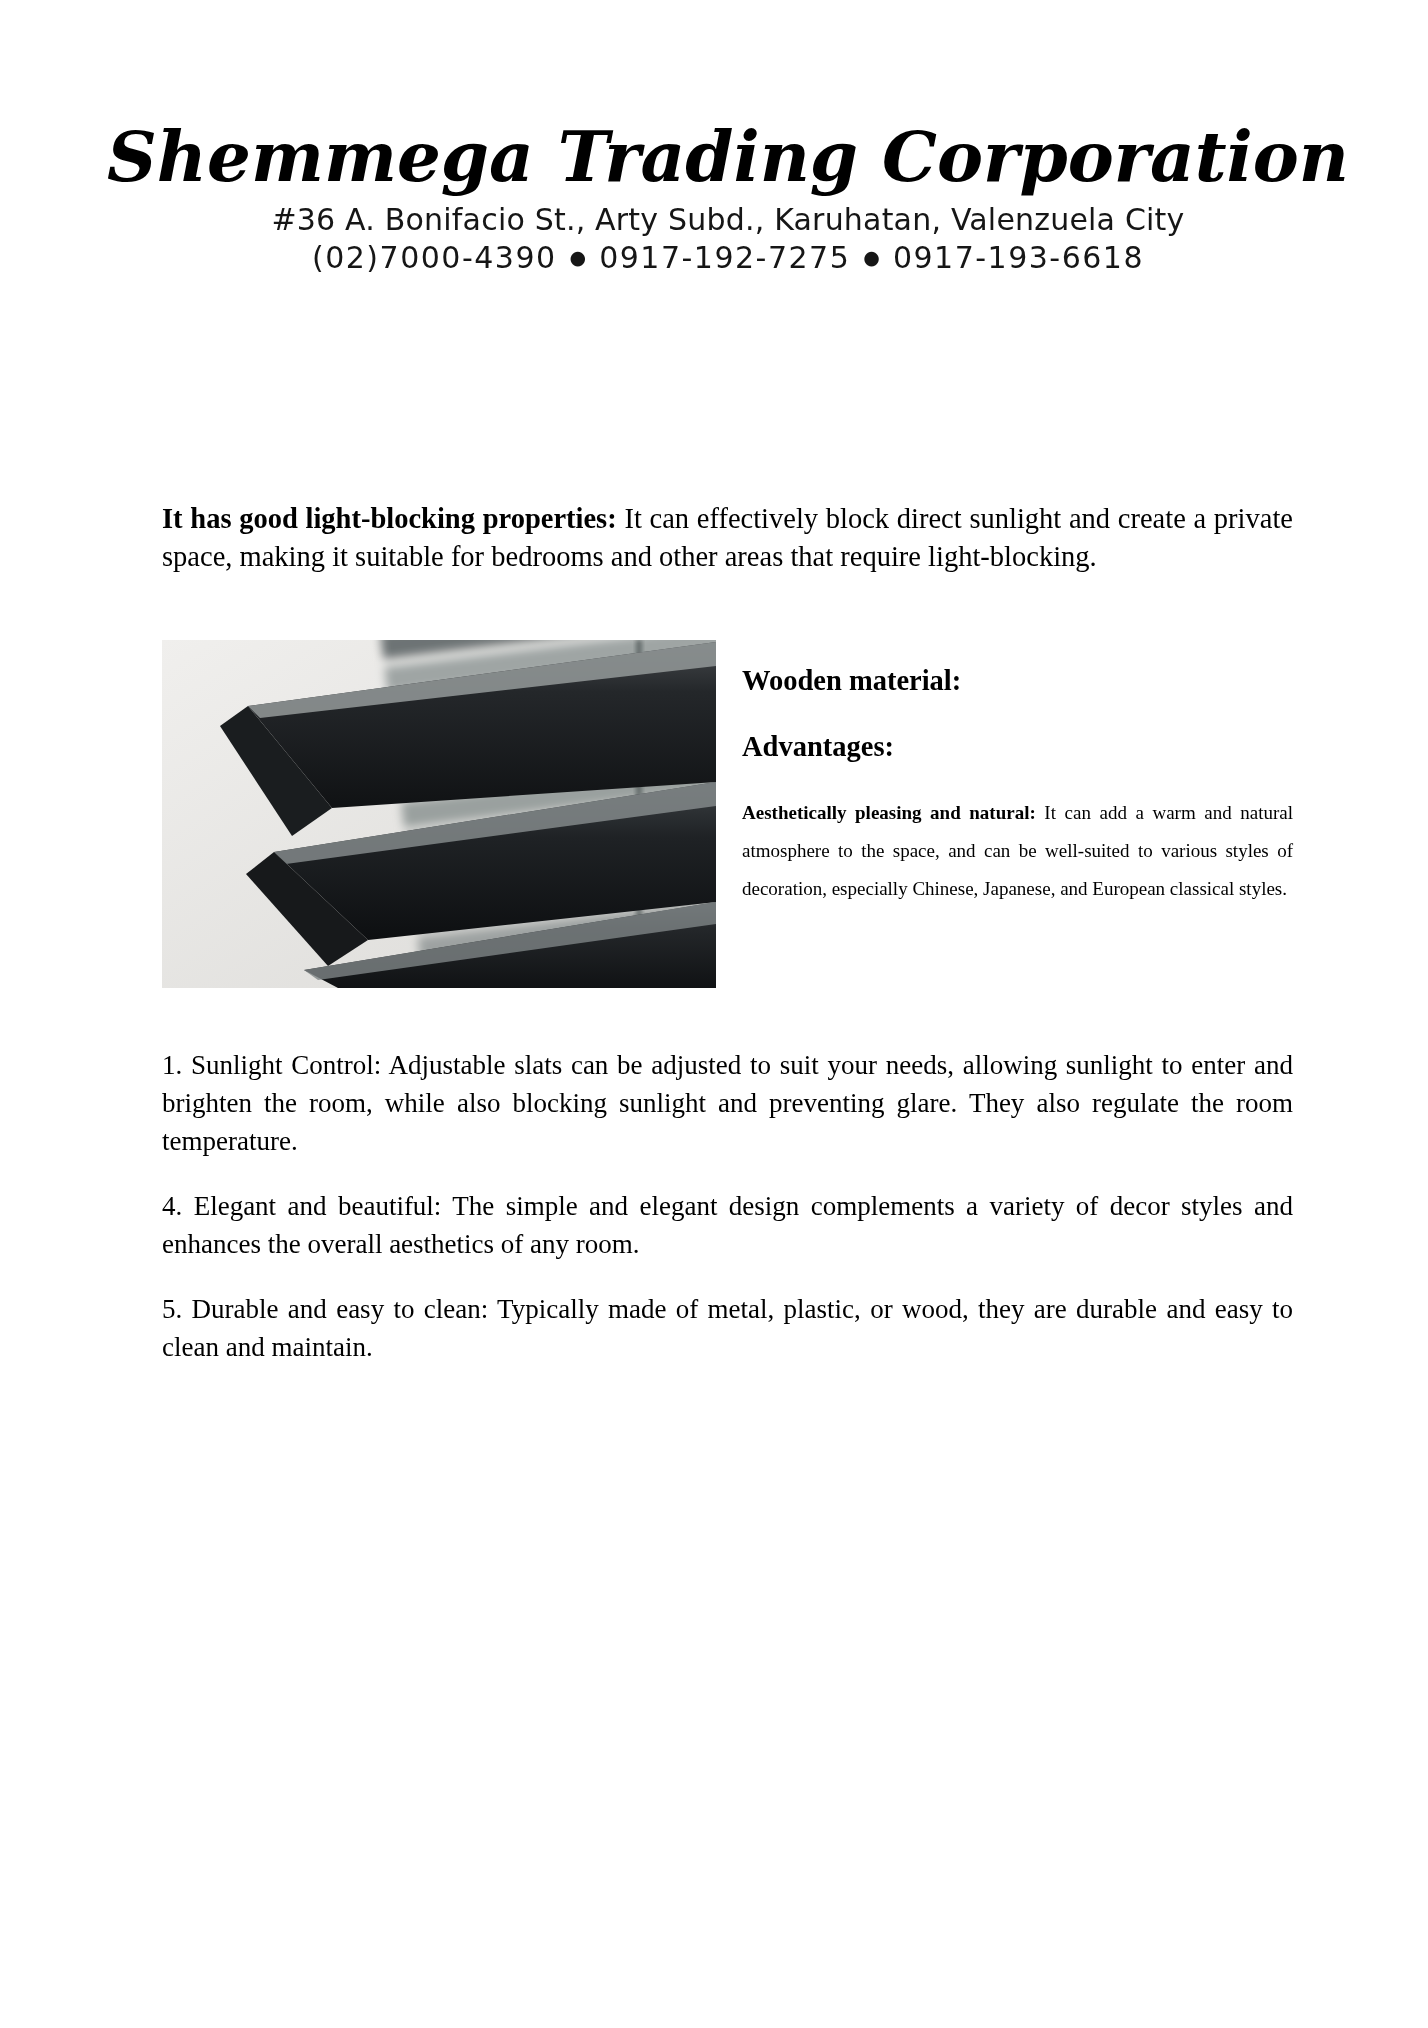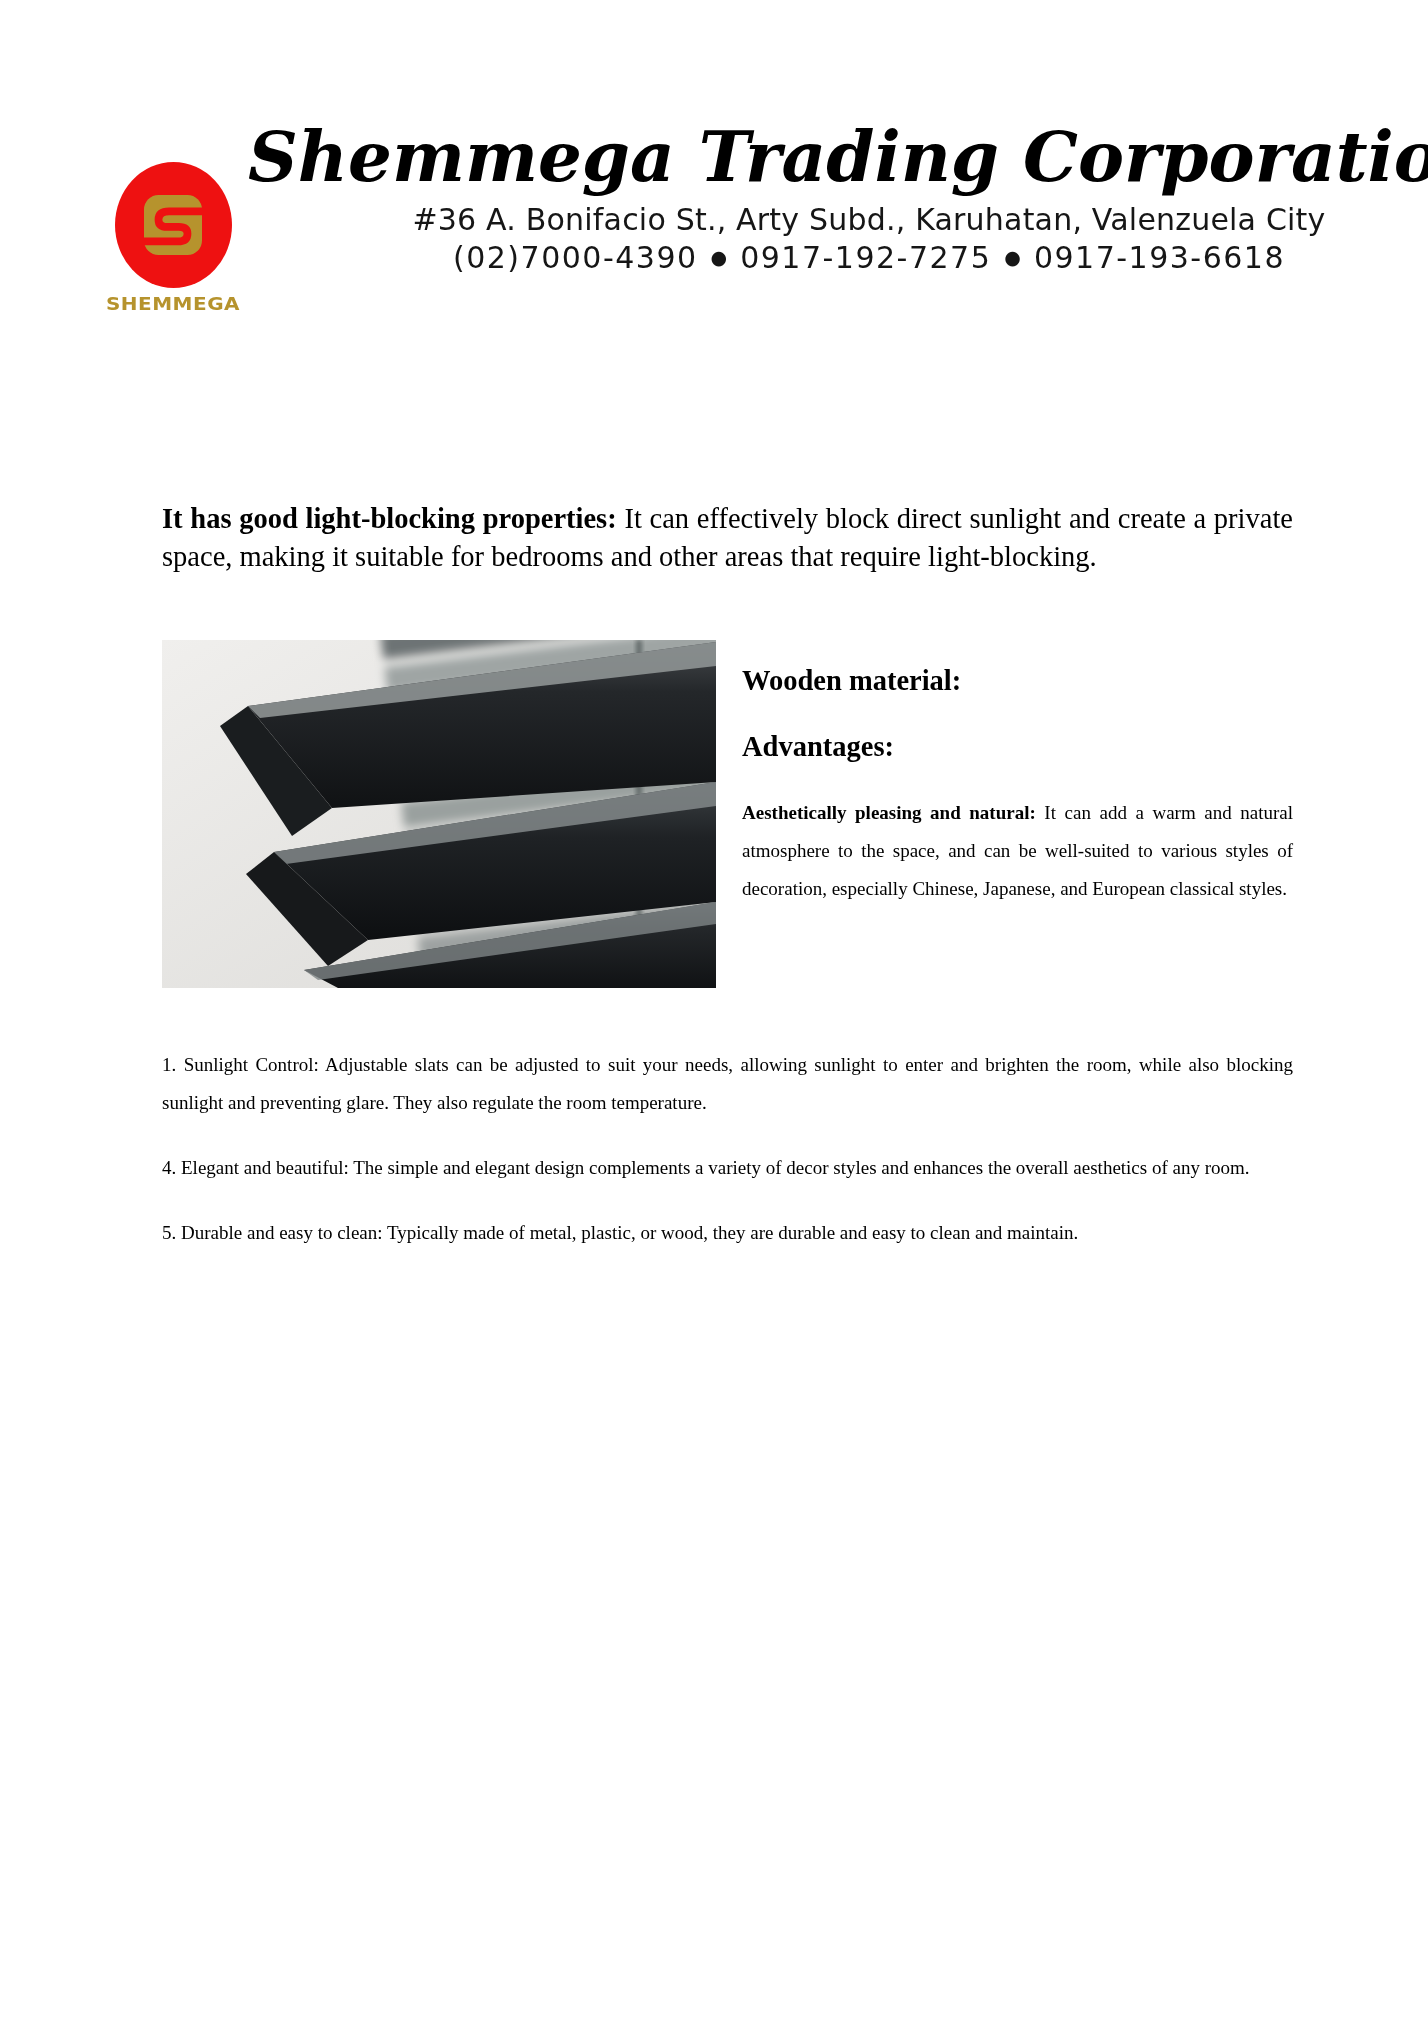--- a/index.html
+++ b/index.html
@@ -39,37 +39,28 @@
   .content { margin: 0 135px 0 162px; }
   .intro { margin-top: 148px; font-size: 28.5px; line-height: 38px; text-align: justify; }
   .b { font-weight: bold; }
   .figure-row { display: flex; margin-top: 64px; gap: 26px; }
   .photo { flex: 0 0 auto; width: 554px; height: 348px; }
   .photo svg { display: block; width: 100%; height: 100%; }
   .rightcol { flex: 1; padding-top: 22px; }
   .rightcol .subhead { font-size: 28.5px; font-weight: bold; line-height: 38px; margin-bottom: 28px; }
   .rightcol p { font-size: 19px; line-height: 38px; text-align: justify; }
   .features { margin-top: 58px; }
-  .features p { font-size: 19px; line-height: 38px; text-align: justify; margin-bottom: 24px; margin-top: 27px; }
+  .features p { font-size: 27px; line-height: 38px; text-align: justify; margin-bottom: 24px; margin-top: 27px; }
 </style>
 </head>
 <body>
 
 <div class="page">
 
   <div class="header">
-    <div class="logo-wrap">
-      <div class="logo-circle">
-        <svg viewBox="0 0 60 62" width="58" height="60" aria-hidden="true">
-          <rect x="0" y="0" width="60" height="62" rx="15" fill="#b6932d"></rect>
-          <path d="M60 17 H26 Q15 17 15 25.5 Q15 33 24 33 H36 Q45 33 45 40 Q45 48 35 48 H0" fill="none" stroke="#ee1111" stroke-width="8"></path>
-        </svg>
-      </div>
-      <div class="logo-brand">SHEMMEGA</div>
-    </div>
     <div class="header-text">
       <div class="company-name">Shemmega Trading Corporation</div>
       <div class="address-line">#36 A. Bonifacio St., Arty Subd., Karuhatan, Valenzuela City</div>
       <div class="phone-line">
         <span>(02)7000-4390</span><span class="phone-sep">●</span><span>0917-192-7275</span><span class="phone-sep">●</span><span>0917-193-6618</span>
       </div>
     </div>
   </div>
 
   <div class="content">

